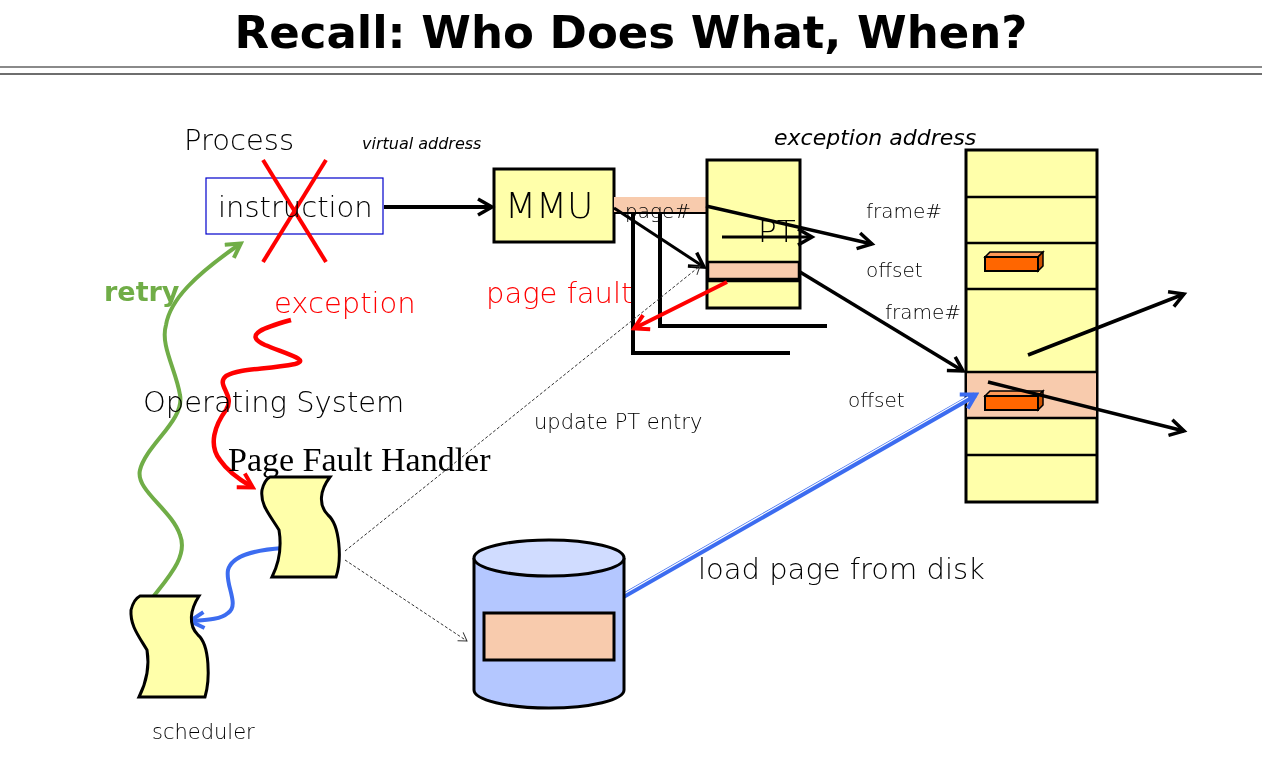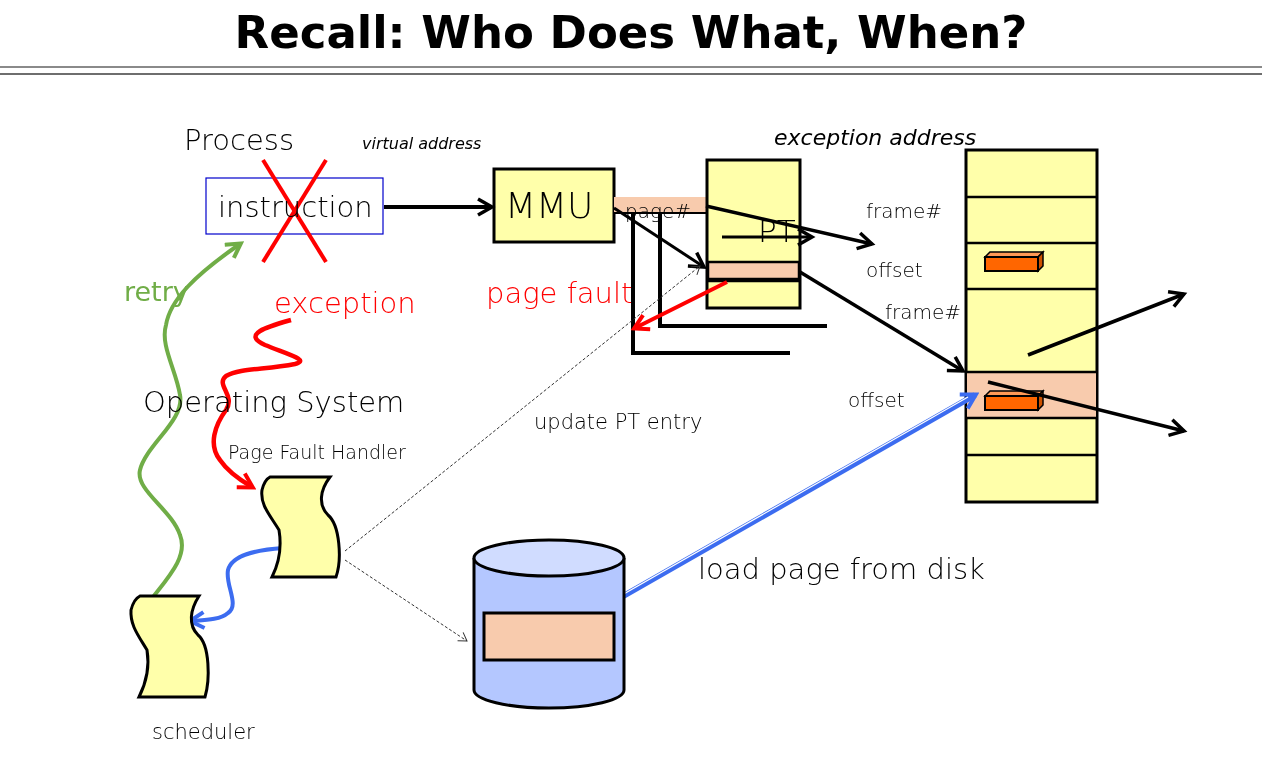--- a/index.html
+++ b/index.html
@@ -127,19 +127,19 @@
 <div class="lbl it" style="left:362px; top:134px; font-size:16px;">virtual address</div>
 <div class="lbl" style="left:505px; top:185px; font-size:36px;">MMU</div>
 <div class="lbl" style="left:625px; top:172px; font-size:20px;margin-top:27px;">page#</div>
 <div class="lbl" style="left:758px; top:213px; font-size:31px;">PT</div>
 <div class="lbl it" style="left:774px; top:125px; font-size:22px;">exception address</div>
 <div class="lbl" style="left:866px; top:199px; font-size:20px;">frame#</div>
 <div class="lbl" style="left:866px; top:258px; font-size:20px;">offset</div>
 <div class="lbl" style="left:885px; top:300px; font-size:20px;">frame#</div>
 <div class="lbl" style="left:848px; top:388px; font-size:20px;">offset</div>
 <div class="lbl" style="left:486px; top:276px; font-size:29px; color:#ff0000;">page fault</div>
-<div class="lbl" style="left:104px; top:276px; font-size:27px; color:#70ad47; font-weight:normal;margin-left:20px;">retry</div>
+<div class="lbl" style="left:104px; top:276px; font-size:27px; color:#70ad47; font-weight:bold;">retry</div>
 <div class="lbl" style="left:274px; top:286px; font-size:29px; color:#ff0000;">exception</div>
 <div class="lbl" style="left:143px; top:385px; font-size:29px;">Operating System</div>
-<div class="lbl" style="left:228px; top:441px; font-size:19px;">Page Fault Handler</div>
+<div class="lbl" style="left:228px; top:441px; font-size:34px;font-family:Liberation Serif, serif;">Page Fault Handler</div>
 <div class="lbl" style="left:534px; top:410px; font-size:21px;">update PT entry</div>
 <div class="lbl" style="left:698px; top:552px; font-size:29px;">load page from disk</div>
 <div class="lbl" style="left:152px; top:720px; font-size:21px;">scheduler</div>
 
 </body></html>

